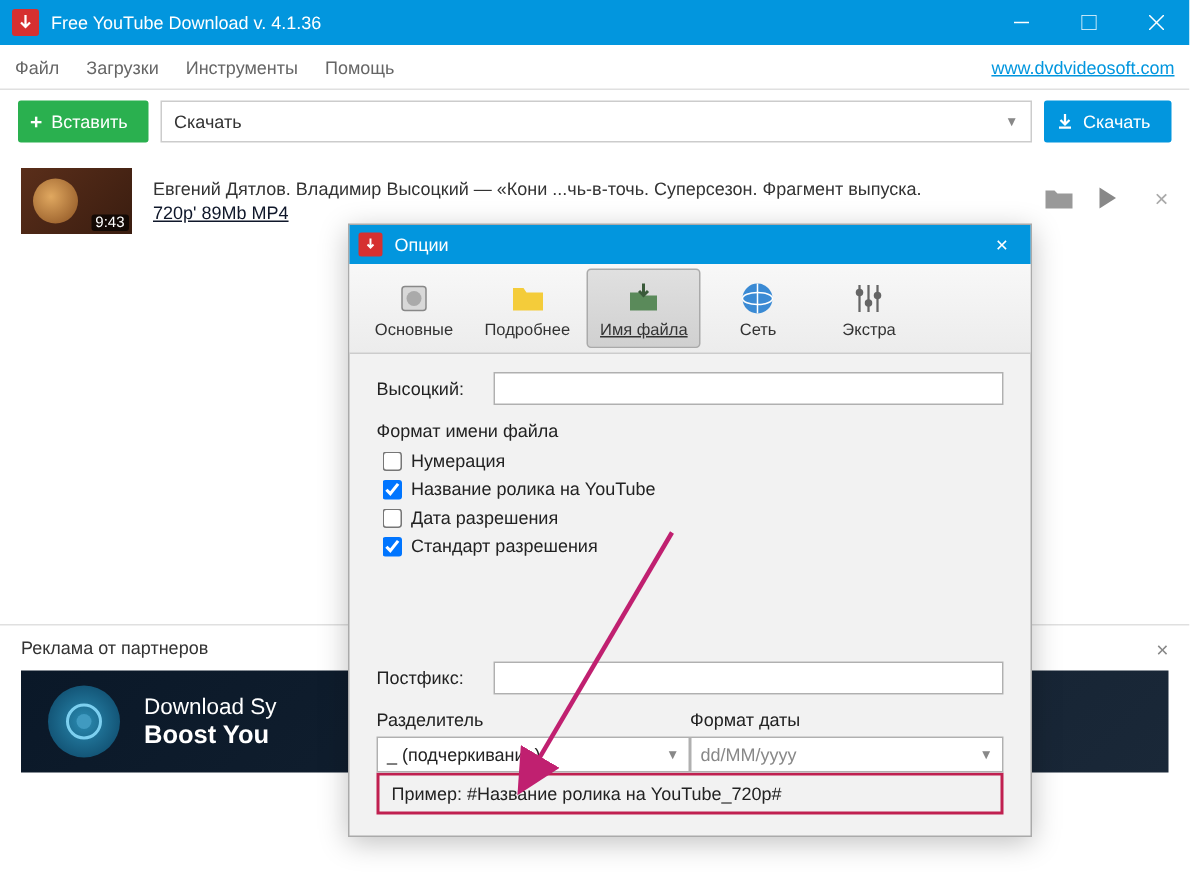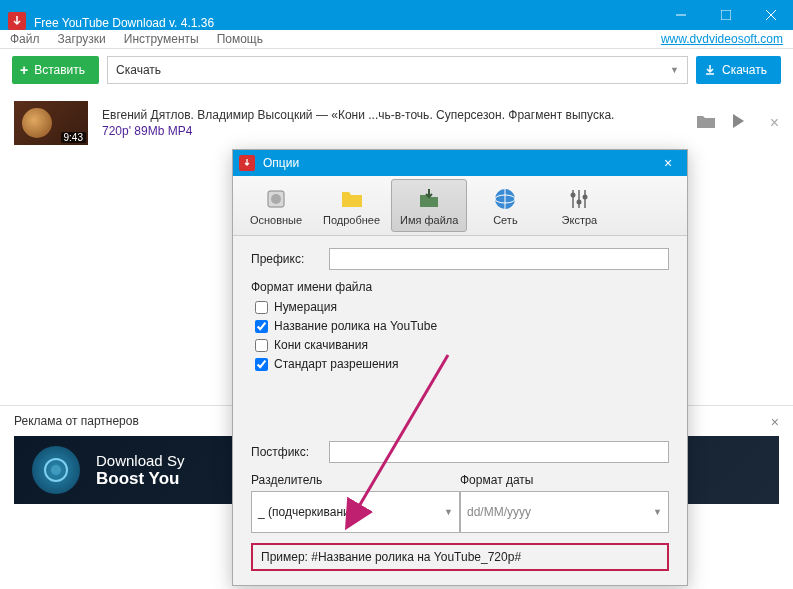--- a/index.html
+++ b/index.html
@@ -1,45 +1,45 @@
 <!DOCTYPE html>
 <html><head>
   <meta charset="utf-8">
   <style>
     * { box-sizing: border-box; margin: 0; padding: 0; font-family: "Segoe UI", Tahoma, sans-serif; }
     body { width: 793px; height: 589px; background: #fff; overflow: hidden; position: relative; }
     
-    .titlebar { height: 30px; background: #0296de; display: flex; align-items: flex-end; color: #fff; padding: 0 0 0 8px; }
+    .titlebar { height: 30px; background: #0296de; display: flex; align-items: center; color: #fff; padding: 0 0 0 8px; }
     .titlebar-icon { width: 18px; height: 18px; background: #d63030; border-radius: 2px; display: flex; align-items: center; justify-content: center; margin-right: 8px; }
     .titlebar-icon svg { width: 12px; height: 12px; }
     .title-text { flex: 1; font-size: 12px; }
     .win-controls { display: flex; }
     .win-btn { width: 45px; height: 30px; display: flex; align-items: center; justify-content: center; color: #fff; cursor: pointer; }
     
-    .menubar { height: 19px; background: #fff; border-bottom: 1px solid #e0e0e0; display: flex; align-items: center; padding: 0 10px; }
+    .menubar { height: 30px; background: #fff; border-bottom: 1px solid #e0e0e0; display: flex; align-items: center; padding: 0 10px; }
     .menubar-items { display: flex; gap: 18px; color: #666; font-size: 12px; }
     .menubar-items span { cursor: pointer; }
     .menubar-link { margin-left: auto; color: #0296de; text-decoration: underline; font-size: 12px; cursor: pointer; }
     
     .toolbar { height: 42px; background: #fff; display: flex; align-items: center; padding: 8px 12px; gap: 8px; border-bottom: 1px solid transparent; }
     .btn-insert { height: 28px; background: #2ab04f; color: #fff; border: none; padding: 0 14px 0 8px; font-size: 12px; cursor: pointer; display: flex; align-items: center; gap: 6px; border-radius: 2px; }
     .btn-insert .plus { font-size: 14px; font-weight: bold; }
     .select-download { flex: 1; height: 28px; border: 1px solid #ccc; padding: 0 8px; font-size: 12px; color: #333; background: #fff; cursor: pointer; display: flex; align-items: center; justify-content: space-between; }
     .chev { font-size: 9px; color: #888; }
     .btn-download { height: 28px; background: #0296de; color: #fff; border: none; padding: 0 14px 0 8px; font-size: 12px; cursor: pointer; display: flex; align-items: center; gap: 6px; border-radius: 2px; }
     .btn-download svg { width: 12px; height: 12px; }
     
     .content { position: relative; }
     .video-row { display: flex; align-items: center; padding: 10px 14px; gap: 14px; }
     .thumb { width: 74px; height: 44px; background: linear-gradient(135deg,#5a2e1a,#3a1d10); position: relative; display: flex; align-items: center; justify-content: center; padding-left: 36px; }
     .thumb::before { content:""; width: 30px; height: 30px; background: radial-gradient(circle at 40% 40%, #e0a860, #8a5020); border-radius: 50%; position: absolute; left: 8px; }
     .thumb-dur { position: absolute; right: 2px; bottom: 2px; background: rgba(0,0,0,0.7); color: #fff; font-size: 10px; padding: 0 3px; border-radius: 2px; }
     .video-meta { flex: 1; font-size: 12px; color: #333; }
     .video-title { margin-bottom: 2px; }
-    .video-sub { color: #4c1d95; cursor: pointer; }
+    .video-sub { color: #0f172a; text-decoration: underline; cursor: pointer; }
     .row-actions { display: flex; gap: 14px; align-items: center; }
     .row-actions .ic { color: #8a8a8a; cursor: pointer; }
     .row-close { color: #aaa; font-size: 16px; cursor: pointer; margin-left: 10px; }
     
     .divider { height: 1px; background: #e0e0e0; margin-top: 250px; }
     .ad-label { font-size: 12px; padding: 8px 14px 6px; color: #333; display: flex; justify-content: space-between; }
     .ad-close { color: #888; cursor: pointer; font-size: 14px; }
     .ad-banner { margin: 0 14px; height: 68px; background: linear-gradient(135deg,#0a1828,#1a2838); display: flex; align-items: center; padding: 0 18px; gap: 16px; color: #fff; }
     .ad-icon { width: 48px; height: 48px; border-radius: 50%; background: radial-gradient(circle,#2a8ab0,#0a4060); display:flex; align-items:center; justify-content:center; }
     .ad-text1 { font-size: 15px; }
@@ -47,33 +47,33 @@
     .remove-ad-link { display: block; text-align: center; font-size: 12px; color: #0296de; text-decoration: underline; margin-top: 8px; cursor: pointer; }
     
     
     .dialog { position: absolute; left: 232px; top: 149px; width: 456px; background: #f2f2f2; border: 1px solid #aaa; box-shadow: 0 4px 18px rgba(0,0,0,0.25); z-index: 10; }
     .dialog-titlebar { height: 26px; background: #0296de; display: flex; align-items: center; color: #fff; padding: 0 6px; }
     .dialog-titlebar .tb-icon { width: 16px; height: 16px; background: #d63030; border-radius: 2px; display:flex;align-items:center;justify-content:center; margin-right: 8px; }
     .dialog-titlebar .tb-text { font-size: 12px; flex: 1; }
     .dialog-titlebar .tb-close { width: 26px; text-align: center; cursor: pointer; font-size: 14px; }
     .dialog-tabs { height: 60px; background: linear-gradient(#f8f8f8,#ececec); display: flex; align-items: stretch; border-bottom: 1px solid #ccc; padding: 0 6px; }
     .tab { flex: 0 0 auto; min-width: 72px; display: flex; flex-direction: column; align-items: center; justify-content: center; font-size: 11px; color: #333; border: 1px solid transparent; border-radius: 3px; padding: 4px 8px; cursor: pointer; gap: 2px; margin: 3px 1px; }
-    .tab.active { background: linear-gradient(#e0e0e0,#d0d0d0); border: 1px solid #aaa; }
+    .tab.active { background: linear-gradient(#e0e0e0,#d0d0d0); border: 1px solid #aaa; text-decoration: underline; }
     .tab-icon { width: 26px; height: 26px; display:flex; align-items:center; justify-content:center; }
     .dialog-body { padding: 12px 18px 14px; font-size: 12px; color: #222; }
     .form-row { display: flex; align-items: center; gap: 6px; margin-bottom: 10px; }
     .form-row label.lab { width: 72px; }
     .form-row input[type=text] { flex: 1; height: 22px; border: 1px solid #b0b0b0; background: #fff; padding: 0 4px; font-size: 12px; }
     .section-label { margin-bottom: 6px; }
     .chk-row { display: flex; align-items: center; gap: 6px; margin-bottom: 5px; margin-left: 4px; }
     .chk-row input { width: 13px; height: 13px; }
     .two-col { display: flex; }
     .two-col > div { flex: 1; }
-    .sel { width: 100%; height: 42px; border: 1px solid #b0b0b0; background: #fff; padding: 0 6px; display: flex; align-items: center; justify-content: space-between; cursor: pointer; font-size: 12px; }
-    .example-box { margin-top: 10px; border: 2px solid #c02050; padding: 5px 8px; font-size: 12px; background: #f2f2f2; }
+    .sel { width: 100%; height: 24px; border: 1px solid #b0b0b0; background: #fff; padding: 0 6px; display: flex; align-items: center; justify-content: space-between; cursor: pointer; font-size: 12px; }
+    .example-box { border: 2px solid #c02050; padding: 5px 8px; font-size: 12px; background: #f2f2f2; }
     
     
     .arrow { position: absolute; left: 338px; top: 350px; z-index: 20; pointer-events: none; }
   </style>
 </head>
 <body>
 
 <div class="titlebar">
   <div class="titlebar-icon">
     <svg viewBox="0 0 12 12">
@@ -224,35 +224,35 @@
             <circle cx="6" cy="8" r="2.5" fill="#666"></circle>
             <circle cx="12" cy="15" r="2.5" fill="#666"></circle>
             <circle cx="18" cy="10" r="2.5" fill="#666"></circle>
           </svg>
         </div>
       <span>Экстра</span>
     </div>
   </div>
   <div class="dialog-body">
     <div class="form-row">
-      <label class="lab">Префикс:</label>
+      <label class="lab">Высоцкий:</label>
       <input type="text" value="" style="">
     </div>
     <div class="section-label">Формат имени файла</div>
     <div class="chk-row">
       <input type="checkbox" style="">
       <label>Нумерация</label>
     </div>
     <div class="chk-row">
       <input type="checkbox" checked="" style="">
       <label>Название ролика на YouTube</label>
     </div>
     <div class="chk-row">
       <input type="checkbox" style="">
-      <label>Кони скачивания</label>
+      <label>Дата разрешения</label>
     </div>
     <div class="chk-row">
       <input type="checkbox" checked="" style="">
       <label>Стандарт разрешения</label>
     </div>
     <div class="form-row" style="margin-top:70px">
       <label class="lab">Постфикс:</label>
       <input type="text" value="" style="">
     </div>
     <div class="two-col">

